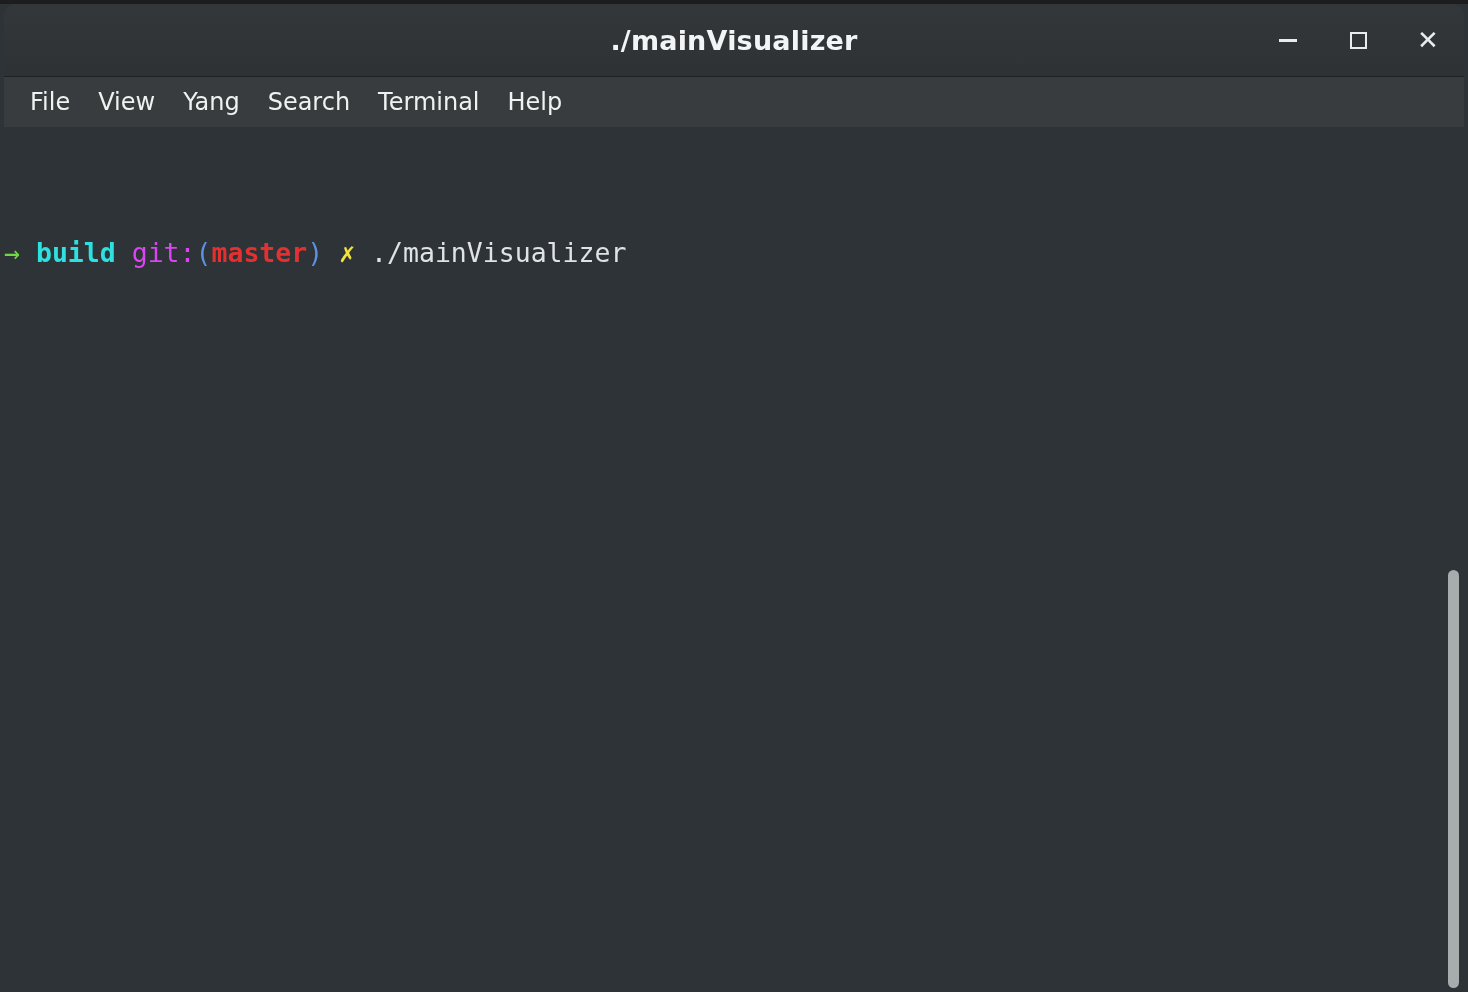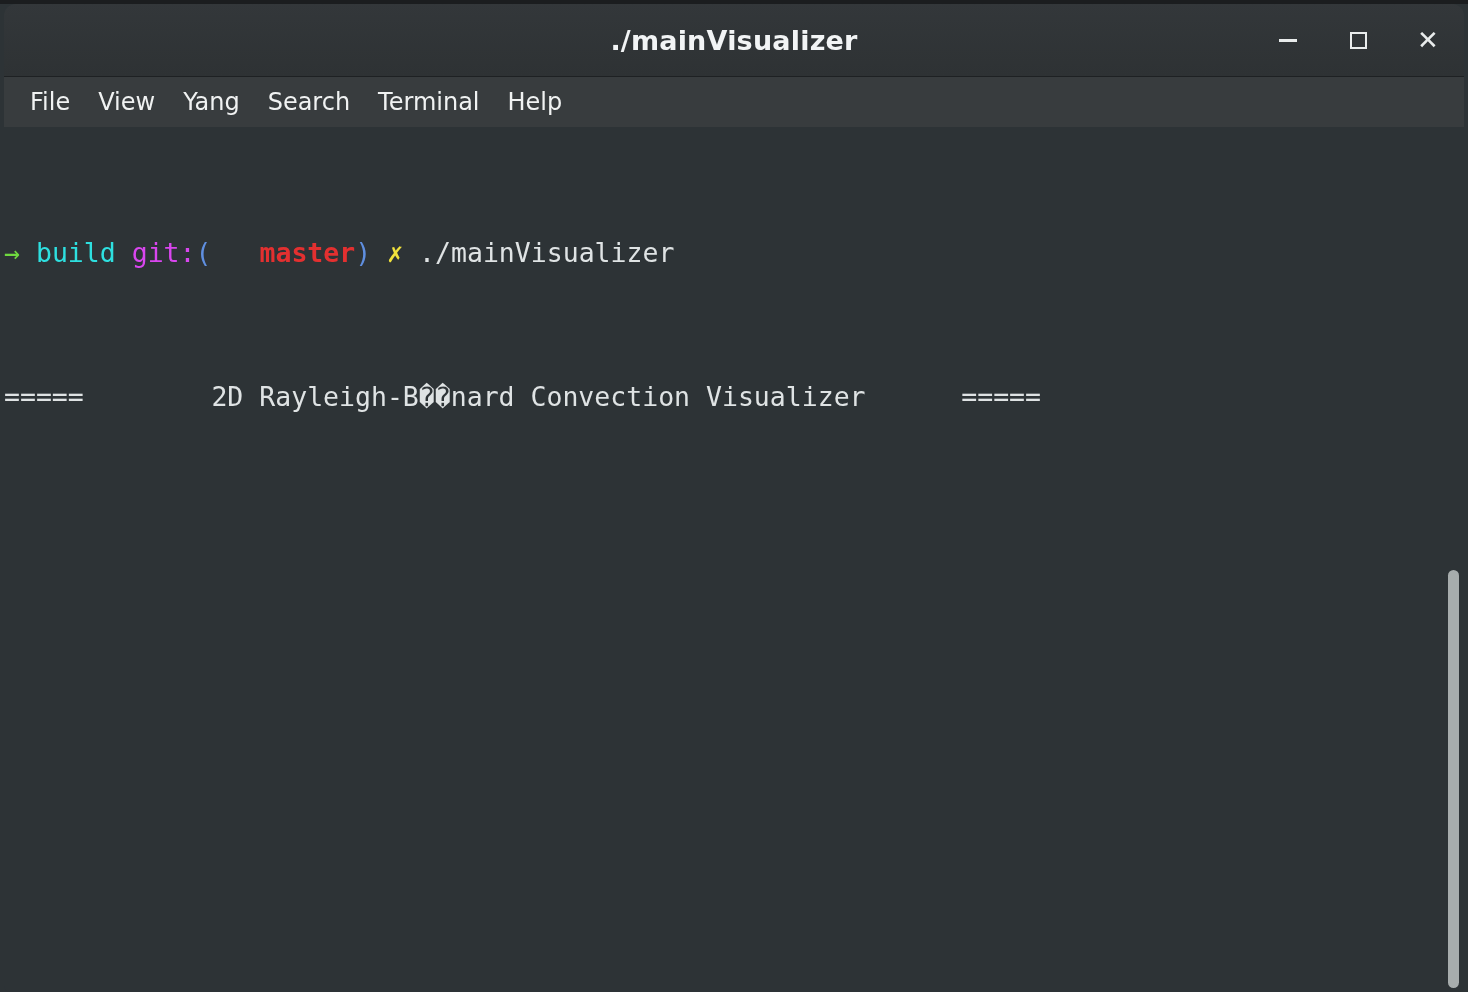--- a/index.html
+++ b/index.html
@@ -124,24 +124,24 @@
     line-height: 36px;
     color: #dfe3e4;
     white-space: pre;
     letter-spacing: 0px;
   }
   .line { height: 36px; }
   .blank { height: 36px; }
 
   
   .c-arrow  { color: #6fd93f; }
-  .c-build  { color: #2ee0e0; font-weight: normal; margin-top: 40px; }
+  .c-build  { color: #2ee0e0; font-weight: bold; margin-top: 40px; }
   .c-git    { color: #d946ef; }
   .c-paren  { color: #5f8fe0; }
-  .c-branch { color: #e33030; font-weight: bold; margin-left: 48px; }
+  .c-branch { color: #e33030; font-weight: bold; }
   .c-x      { color: #f2e33c; font-weight: bold; }
   .c-cmd    { color: #dfe3e4; }
   .c-out    { color: #dfe3e4; }
 
   
   .scrollbar-track {
     position: absolute;
     right: 0;
     top: 0;
     bottom: 0;
@@ -184,21 +184,20 @@
     <div class="menu-item">Terminal</div>
     <div class="menu-item">Help</div>
   </div>
 
   <div class="terminal">
 
     <div class="term-text">
 
       <div class="line"><span class="c-arrow">→</span> <span class="c-build">build</span> <span class="c-git">git:</span><span class="c-paren">(</span><span class="c-branch">master</span><span class="c-paren">)</span> <span class="c-x">✗</span> <span class="c-cmd">./mainVisualizer</span></div>
 
-      <div class="line c-out">=====        2D Rayleigh-B��nard Convection Visualizer      =====</div>
       <div class="blank"></div>
       <div class="blank"></div>
       
       
       
       
       
       
 
     </div>

